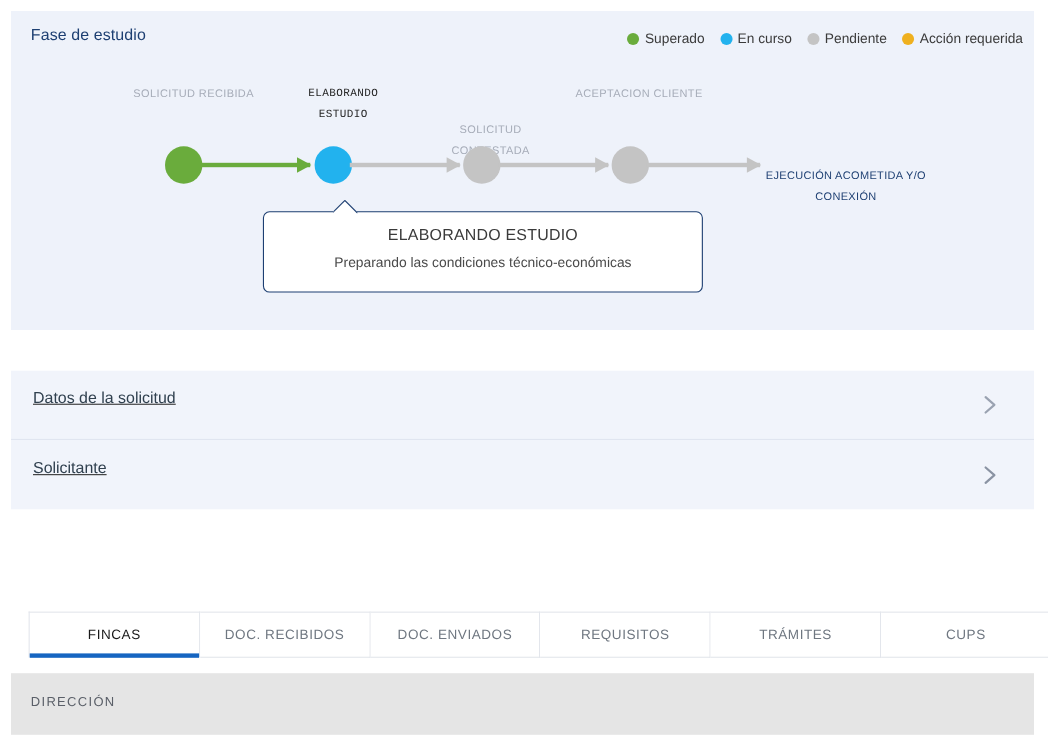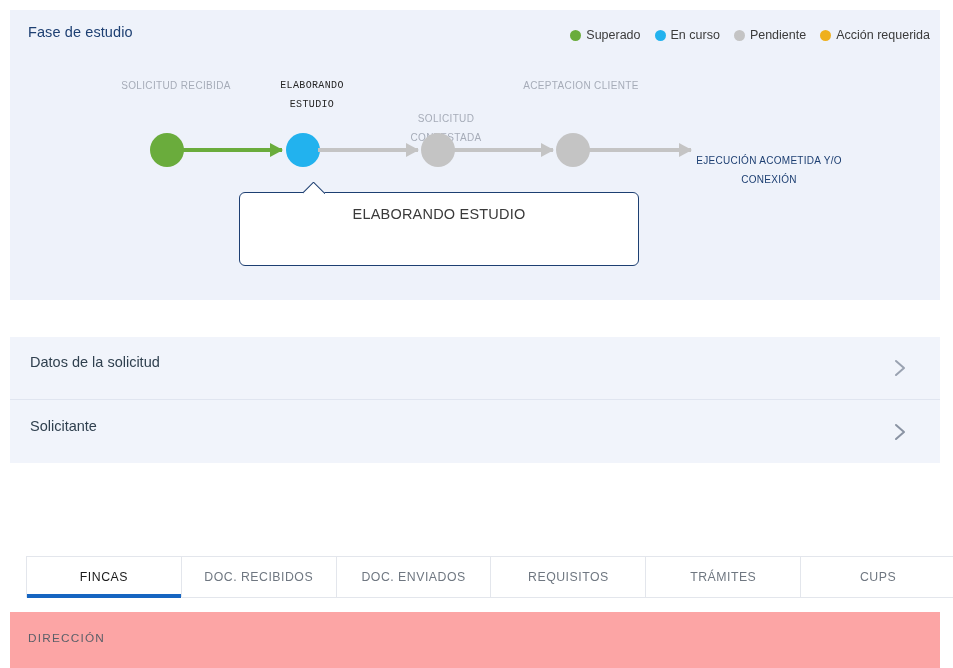--- a/index.html
+++ b/index.html
@@ -161,20 +161,21 @@
     background: #f1f4fb;
   }
   .acc-row {
     position: relative;
     height: 63px;
     display: flex;
     align-items: center;
     padding: 0 20px 12px 20px;
     box-sizing: border-box;
     border-bottom: 1px solid #e0e5f0;
+    text-decoration: underline;
   }
   .acc-row:last-child { border-bottom: none; }
   .acc-label {
     font-size: 14.5px;
     color: #30404f;
   }
   .acc-label.underlined { text-decoration: underline; color: #22374d; }
   .chev {
     position: absolute;
     right: 32px;
@@ -219,21 +220,21 @@
     background: #1665c1;
   }
 
   
   .bottom-panel {
     position: absolute;
     left: 10px;
     top: 612px;
     width: 930px;
     height: 56px;
-    background: #fca5a5;
+    background: #e5e5e5;
     box-sizing: border-box;
   }
   .bottom-panel-title {
     position: absolute;
     left: 18px;
     top: 19px;
     font-size: 11.8px;
     letter-spacing: 1.2px;
     color: #5a5f68;
   }
@@ -294,20 +295,21 @@
     <div class="node grey" style="left:546px;"></div>
     <div class="conn grey" style="left:578px; width:103px;">
       <span class="bar"></span>
         <span class="head"></span>
     </div>
   </div>
 
   <div class="callout">
     <div class="callout-arrow"></div>
     <div class="callout-title">ELABORANDO ESTUDIO</div>
+    <div class="callout-sub">Preparando las condiciones técnico-económicas</div>
   </div>
 </div>
 
 <div class="accordion">
 
   <div class="acc-row">
     <span class="acc-label">Datos de la solicitud</span>
     <span class="chev">
       <svg width="16" height="24" viewBox="0 0 16 24" fill="none">
         <path d="M4 5 L12 12 L4 19" stroke="#9aa2b1" stroke-width="2" stroke-linecap="round" stroke-linejoin="round"></path>

